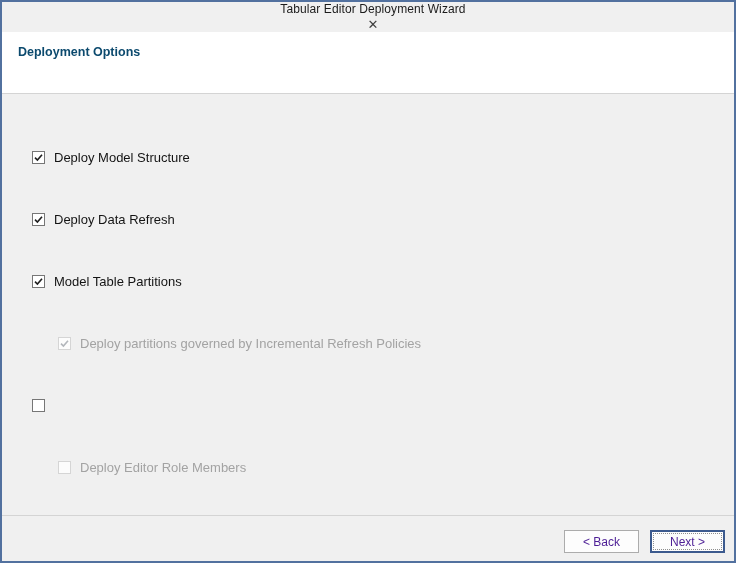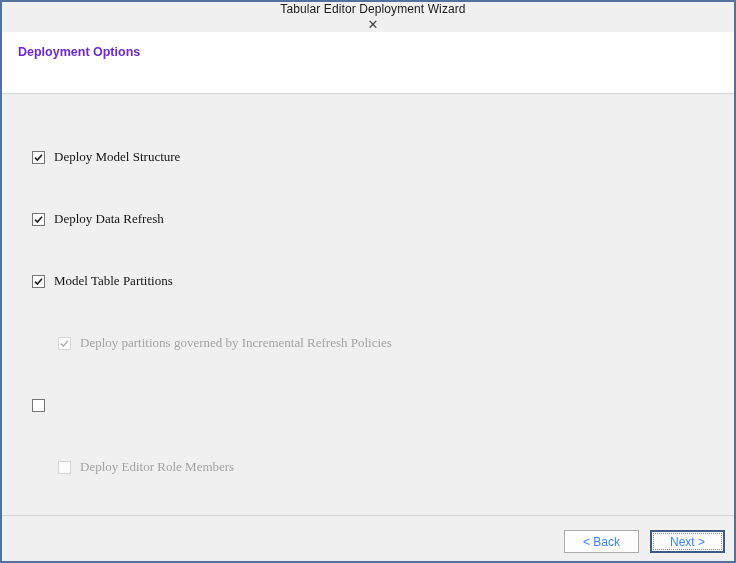--- a/index.html
+++ b/index.html
@@ -31,33 +31,32 @@
     font-size:13px; color:#404040;
     cursor:default; user-select:none;
   }
 
   
   .wizard-header{
     height:61px; background:#ffffff;
     padding:13px 16px 0 16px;
   }
   .wizard-header .h-title{
-    font-size:12.5px; font-weight:bold; color:#6d28d9;
+    font-size:12.5px; font-weight:bold; color:#0c4a6e;
   }
   .wizard-header .h-desc{
     font-size:12.5px; color:#1a1a1a;
     margin:5px 0 0 32px;
   }
   .sep{ height:1px; background:#d4d4d4; }
 
   
   .content{
     height:421px; background:#f0f0f0;
     padding:55px 0 0 30px;
-    font-family:Liberation Serif, serif;
   }
   .option-row{
     height:16px; margin-bottom:46px;
     display:flex; align-items:center;
   }
   .option-row.indented{ margin-left:26px;align-items:center; }
   .cb{
     width:13px; height:13px; flex:0 0 13px;
     background:#ffffff; border:1px solid #767676;
     position:relative;
@@ -75,21 +74,21 @@
   
   .footer{
     height:45px; background:#f0f0f0;
     display:flex; justify-content:flex-end; align-items:flex-start;
     padding:14px 9px 0 0; gap:11px;
   }
   .btn{
     width:75px; height:23px;
     background:#fdfdfd; border:1px solid #acacac;
     font-family:"Liberation Sans", sans-serif;
-    font-size:12px; color:#3b82f6;
+    font-size:12px; color:#4c1d95;
     display:flex; align-items:center; justify-content:center;
     cursor:default;
   }
   .btn.default{
     border:2px solid #3c5a8e;
     position:relative;
   }
   .btn.default::after{
     content:""; position:absolute; inset:1px;
     border:1px dotted #8f8f8f;

